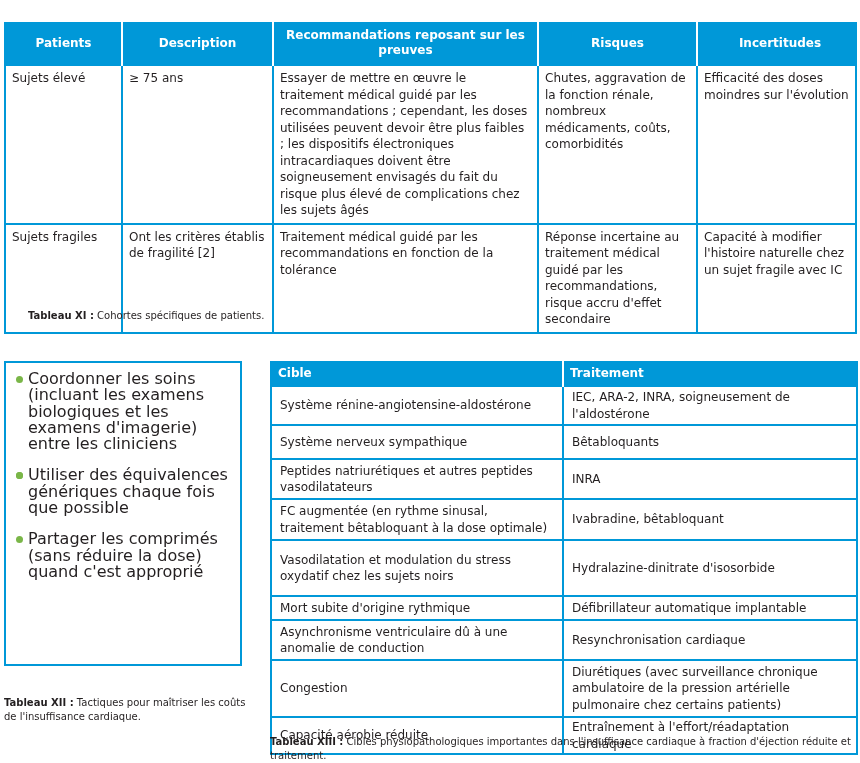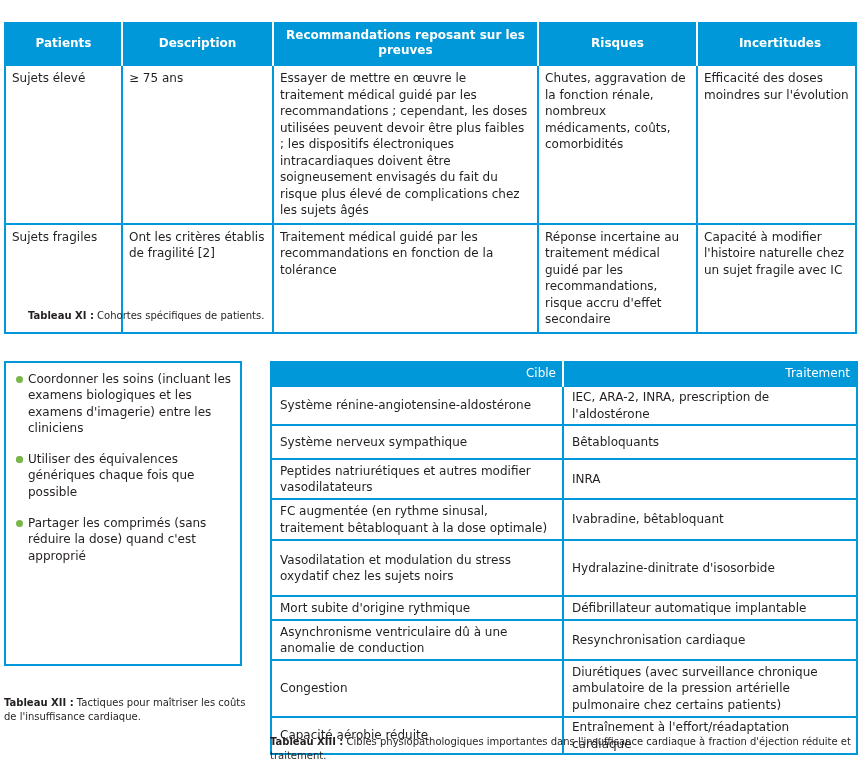--- a/index.html
+++ b/index.html
@@ -28,36 +28,36 @@
   .t11 tr.r1 td { height: 124px; }
   .t11 tr.r2 td { height: 95px; }
   .caption {
     position: absolute; font-size: 10px; line-height: 14px; color: #231f20;
   }
   .caption b { font-weight: bold; }
   .cap11 { left: 4px; top: 309px; margin-left: 24px; }
   .tactics {
     position: absolute; left: 4px; top: 361px; width: 238px; height: 305px;
     border: 2px solid #0098d8; box-sizing: border-box;
-    padding: 8px 8px 0 8px; font-size: 12px; line-height: 16.3px;
+    padding: 8px 8px 0 8px; font-size: 16px; line-height: 16.3px;
   }
   .tactics ul { list-style: none; margin: 0; padding: 0; }
   .tactics li { position: relative; padding-left: 14px; margin-bottom: 15px; }
   .tactics li .dot {
     position: absolute; left: 2px; top: 5px; width: 7px; height: 7px;
     border-radius: 50%; background: #7ab648;
   }
   .cap12 { left: 4px; top: 696px; width: 250px; }
   .t13 {
     position: absolute; left: 270px; top: 361px;
     border-collapse: collapse; table-layout: fixed;
     width: 586px; font-size: 12px; line-height: 16.5px;
   }
   .t13 th {
-    background: #0098d8; color: #ffffff; font-weight: normal; text-align: right;
+    background: #0098d8; color: #ffffff; font-weight: bold; text-align: left;
     height: 24px; padding: 0 6px; border-left: 2px solid #ffffff; border-right: 2px solid #ffffff;
   }
   .t13 th:first-child { border-left: 2px solid #0098d8; }
   .t13 th:last-child { border-right: 2px solid #0098d8; }
   .t13 td {
     border: 2px solid #0098d8; vertical-align: middle; padding: 1px 8px;
   }
   .cap13 { left: 270px; top: 735px; width: 590px; }
 </style>
 </head>
@@ -122,28 +122,28 @@
     </colgroup>
   <thead>
     <tr>
       <th>Cible</th>
       <th>Traitement</th>
     </tr>
   </thead>
   <tbody>
     <tr style="height:39px">
         <td>Système rénine-angiotensine-aldostérone</td>
-        <td>IEC, ARA-2, INRA, prescription de l'aldostérone</td>
+        <td>IEC, ARA-2, INRA, soigneusement de l'aldostérone</td>
       </tr>
     <tr style="height:34px">
         <td>Système nerveux sympathique</td>
         <td>Bêtabloquants</td>
       </tr>
     <tr style="height:40px">
-        <td>Peptides natriurétiques et autres modifier vasodilatateurs</td>
+        <td>Peptides natriurétiques et autres peptides vasodilatateurs</td>
         <td>INRA</td>
       </tr>
     <tr style="height:41px">
         <td>FC augmentée (en rythme sinusal, traitement bêtabloquant à la dose optimale)</td>
         <td>Ivabradine, bêtabloquant</td>
       </tr>
     <tr style="height:56px">
         <td>Vasodilatation et modulation du stress oxydatif chez les sujets noirs</td>
         <td>Hydralazine-dinitrate d'isosorbide</td>
       </tr>

